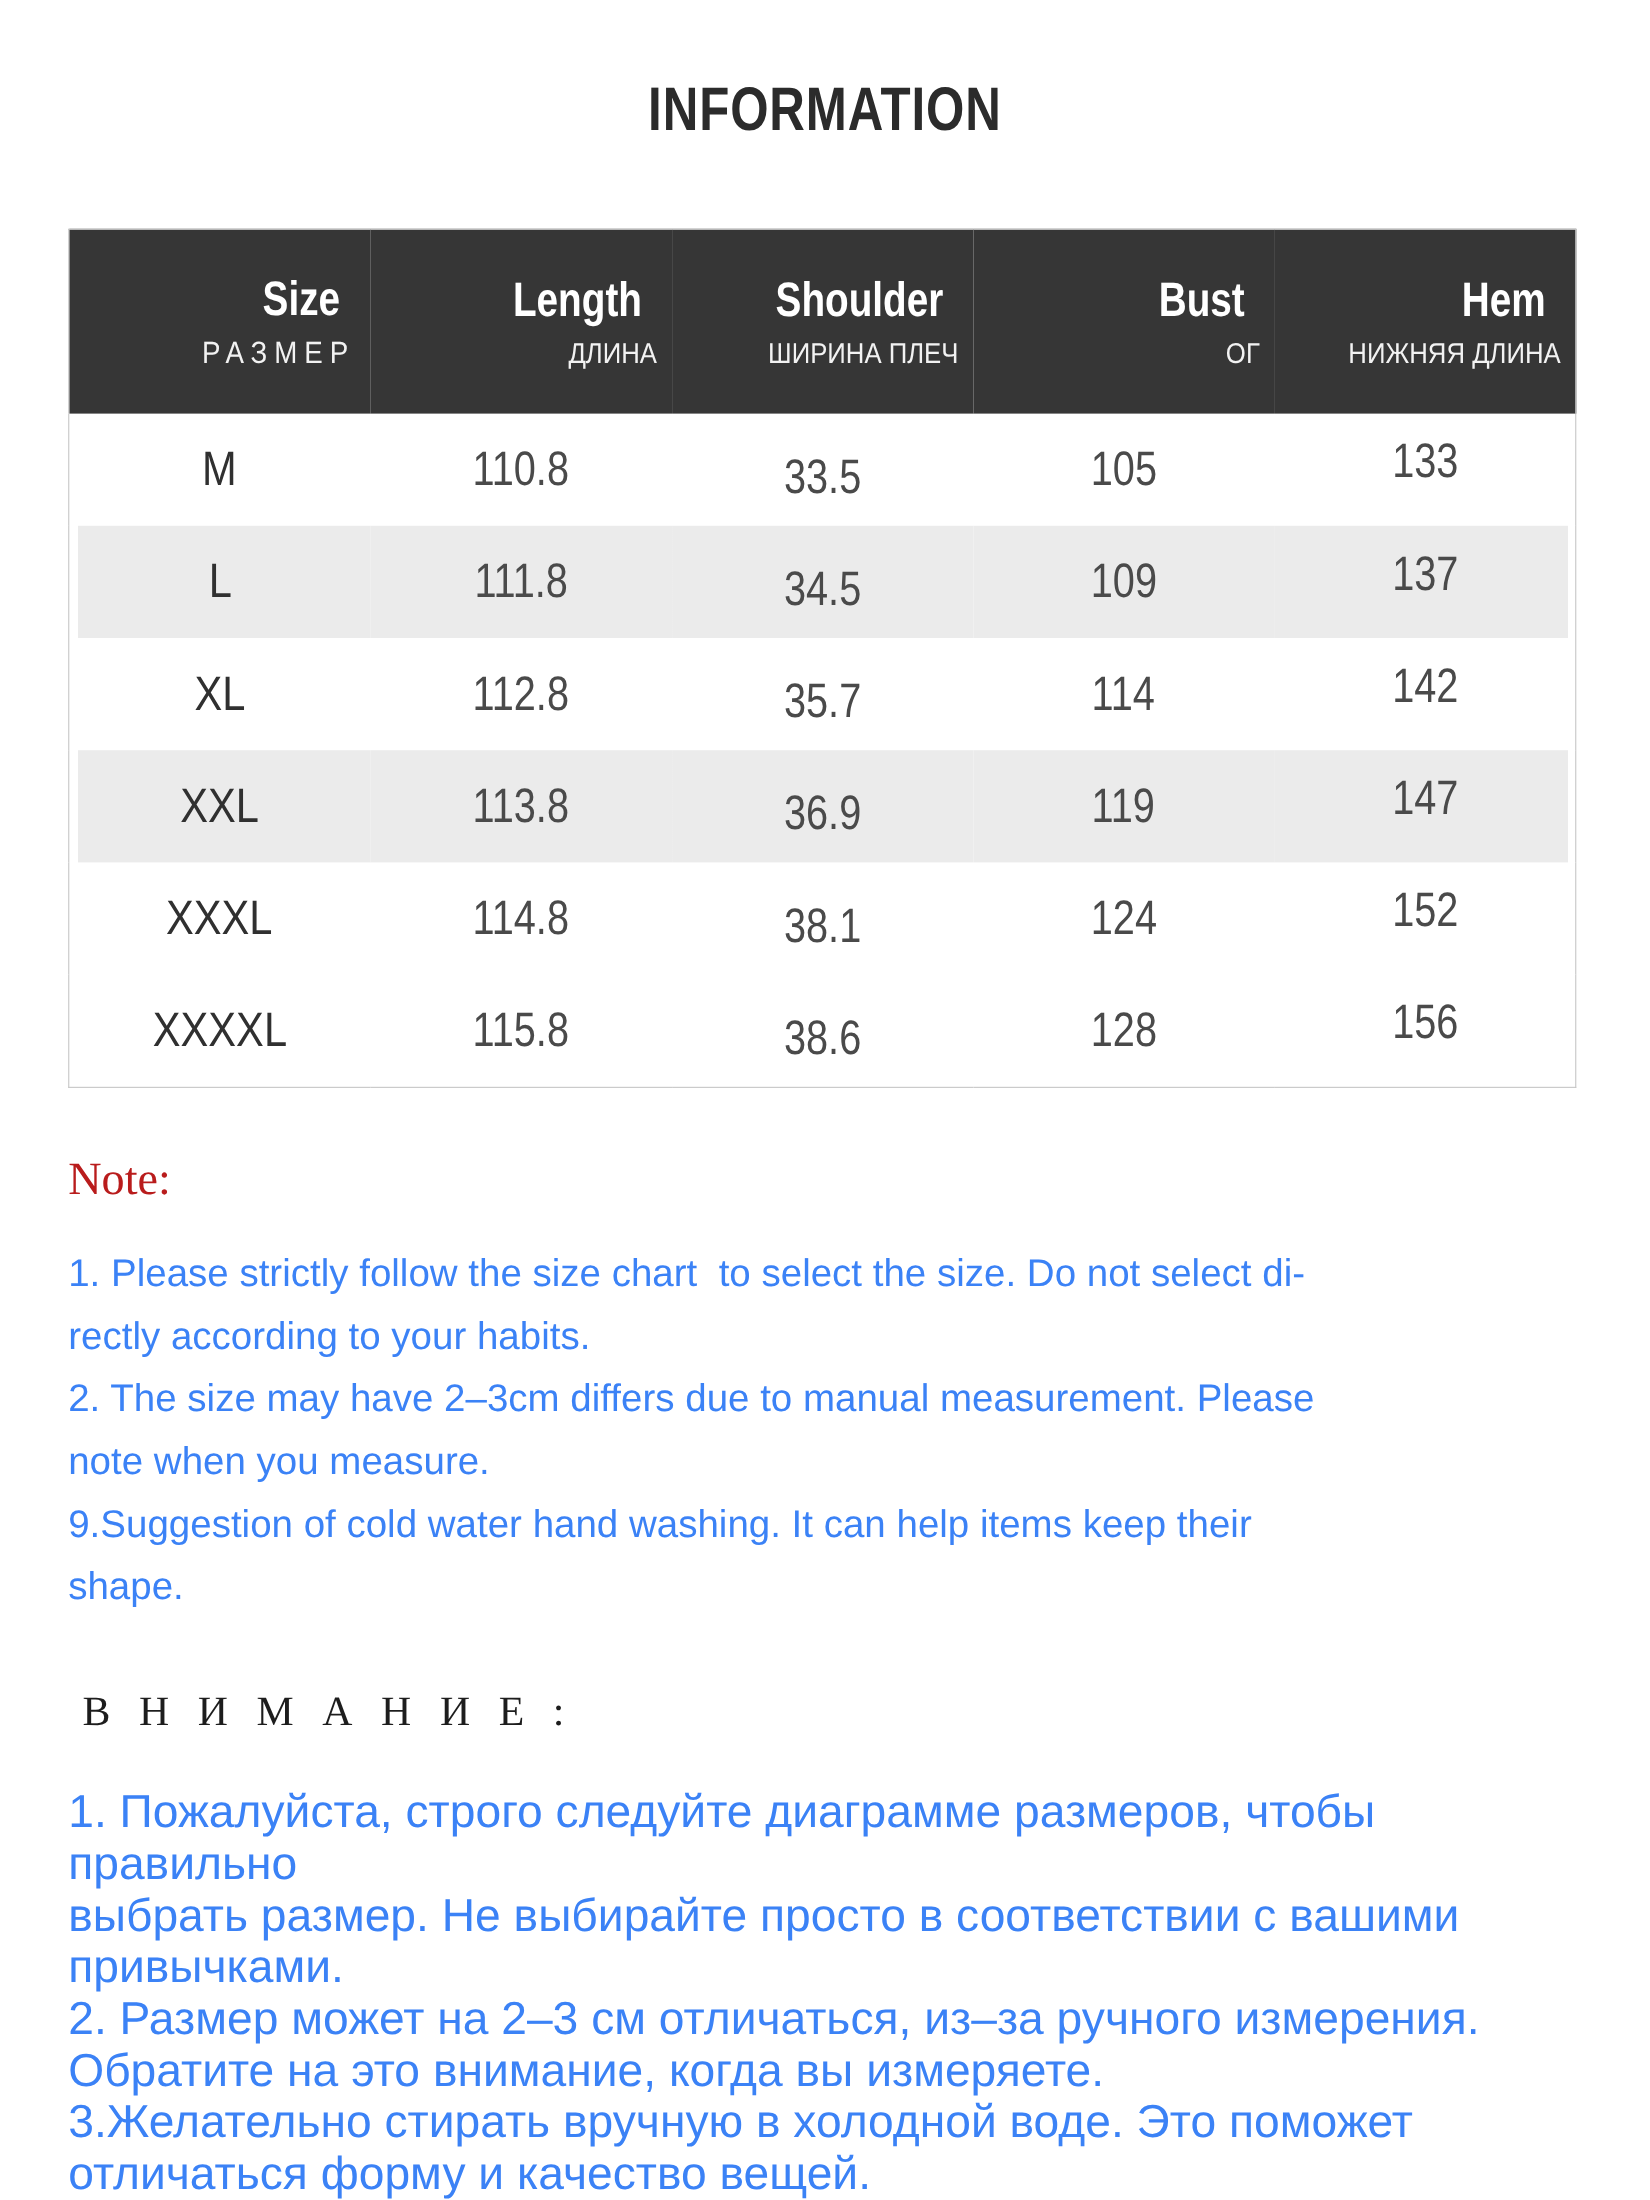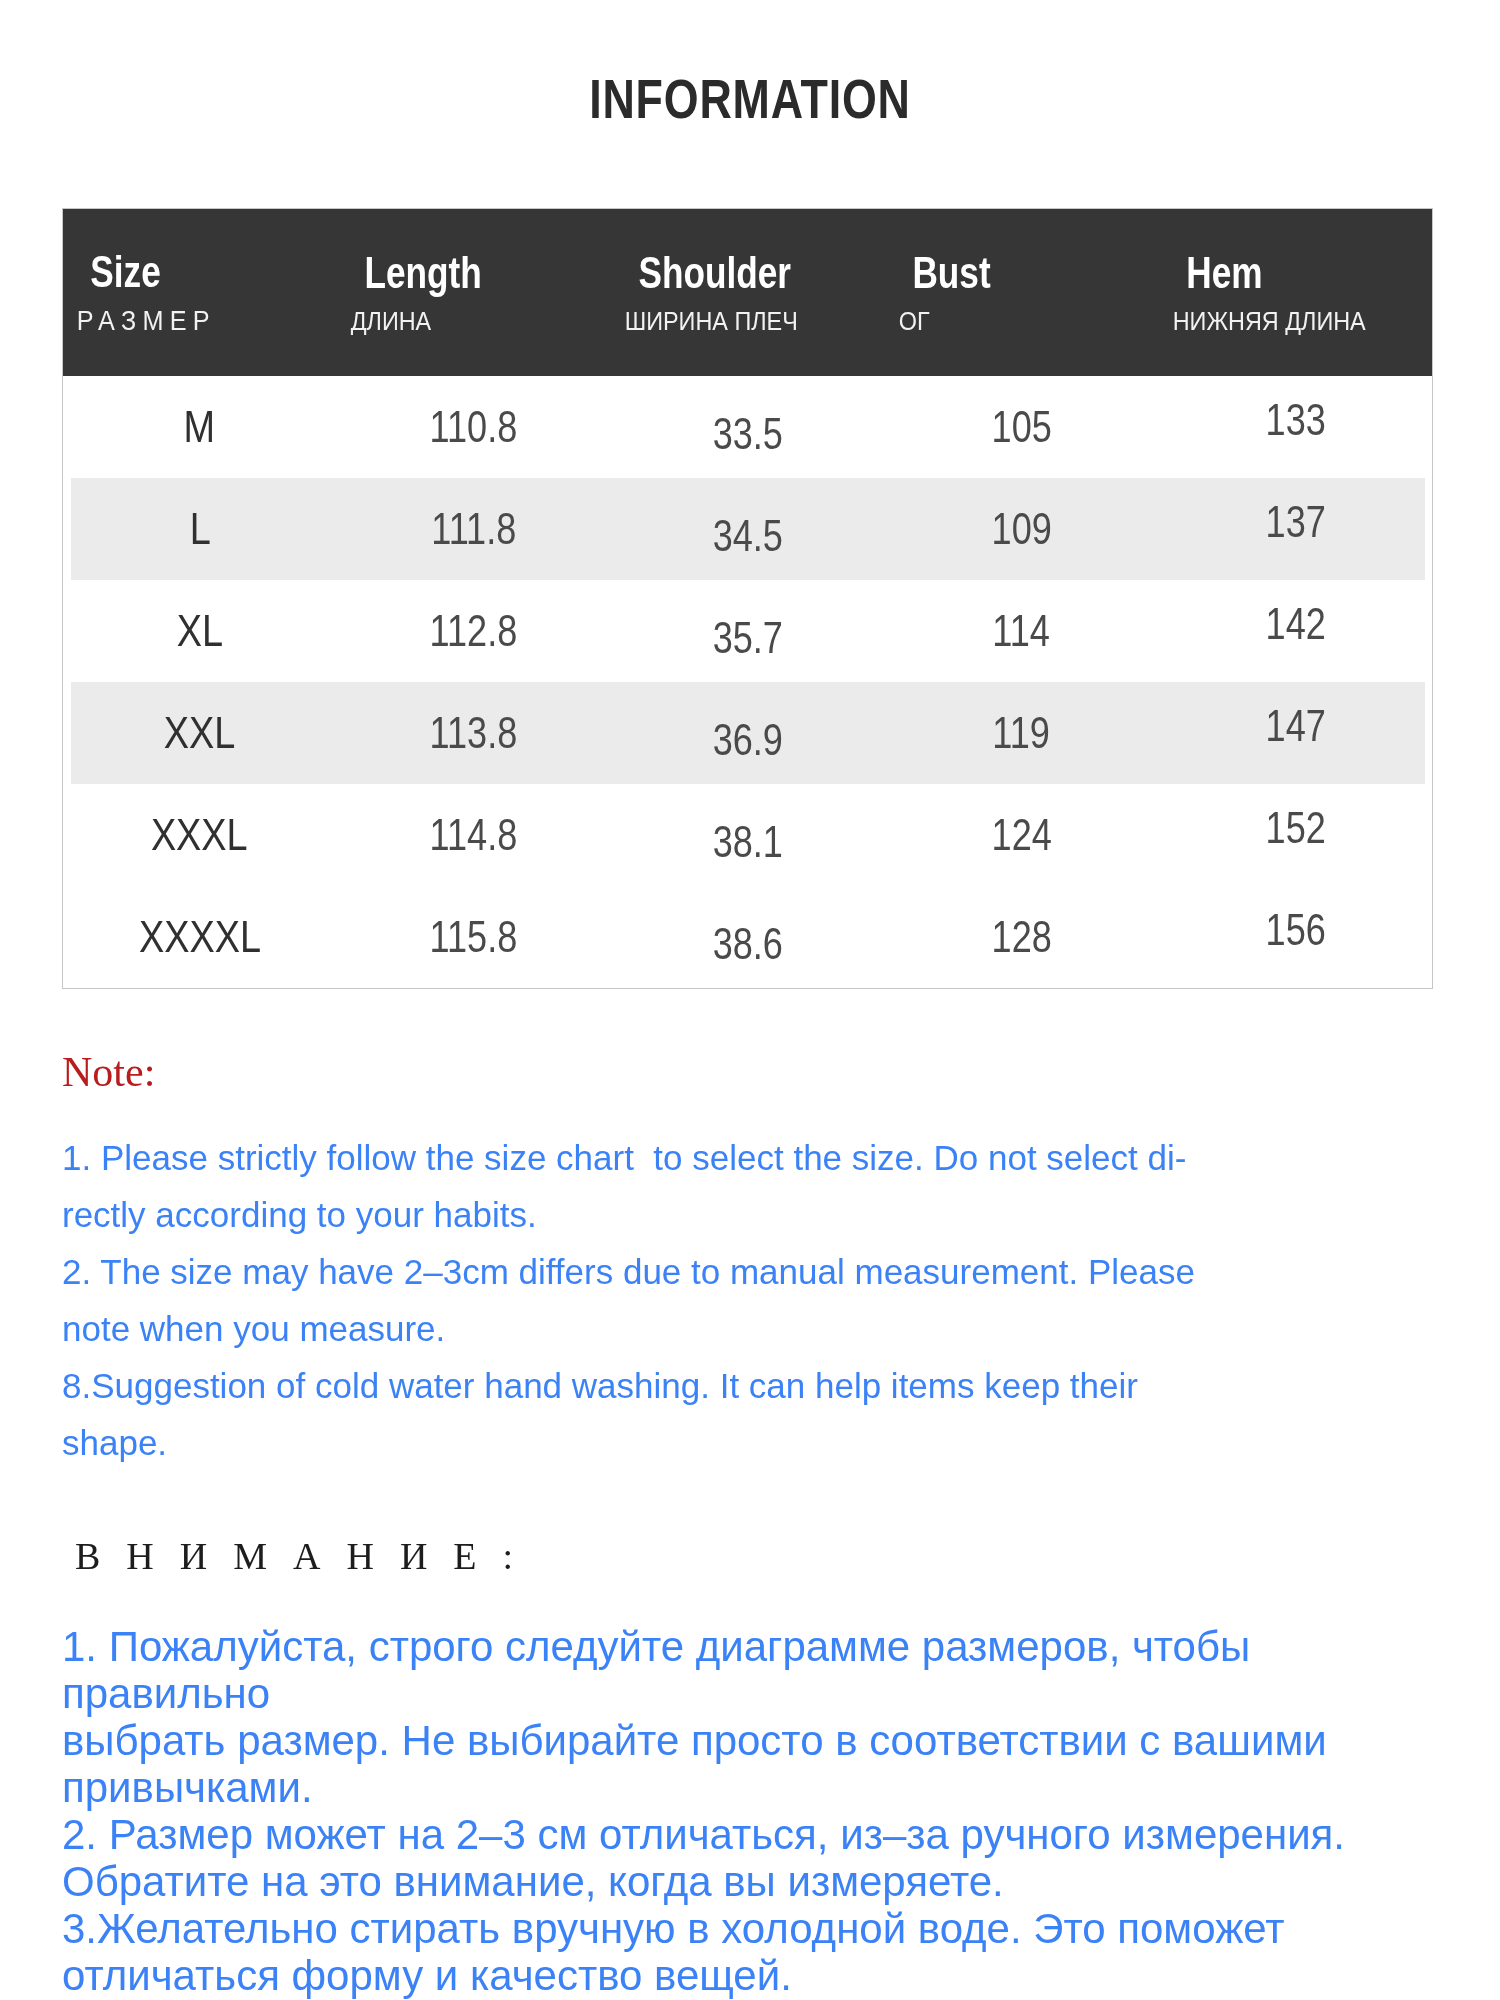--- a/index.html
+++ b/index.html
@@ -34,21 +34,21 @@
     width: 1371px;
     border-collapse: collapse;
     table-layout: fixed;
     border: 1px solid #c6c6c6;
   }
   thead tr {
     background: var(--header-bg, #363636);
     color: #ffffff;
     height: 168px;
   }
-  th { font-weight: normal; text-align: left; vertical-align: middle; padding: 0; }
+  th { font-weight: normal; text-align: right; vertical-align: middle; padding: 0; }
   .th-en {
     font-size: 44px;
     font-weight: bold;
     transform: scaleX(0.8);
     transform-origin: center;
     line-height: 1.1;
   }
   .th-ru {
     margin-top: 10px;
     font-size: 26px;
@@ -202,21 +202,21 @@
     <div class="note-lines">
 
         <div class="line en-line">1. Please strictly follow the size chart  to select the size. Do not select di-</div>
 
         <div class="line en-line">rectly according to your habits.</div>
 
         <div class="line en-line">2. The size may have 2–3cm differs due to manual measurement. Please</div>
 
         <div class="line en-line">note when you measure.</div>
 
-        <div class="line en-line">8.Suggestion of cold water hand washing. It can help items keep their</div>
+        <div class="line en-line">9.Suggestion of cold water hand washing. It can help items keep their</div>
 
         <div class="line en-line">shape.</div>
       </div>
   </section>
 
   <section class="attention-section">
     <h2 class="attention-title">ВНИМАНИЕ:</h2>
     <div class="attention-lines">
 
         <div class="line ru-line">1. Пожалуйста, строго следуйте диаграмме размеров, чтобы правильно</div>

